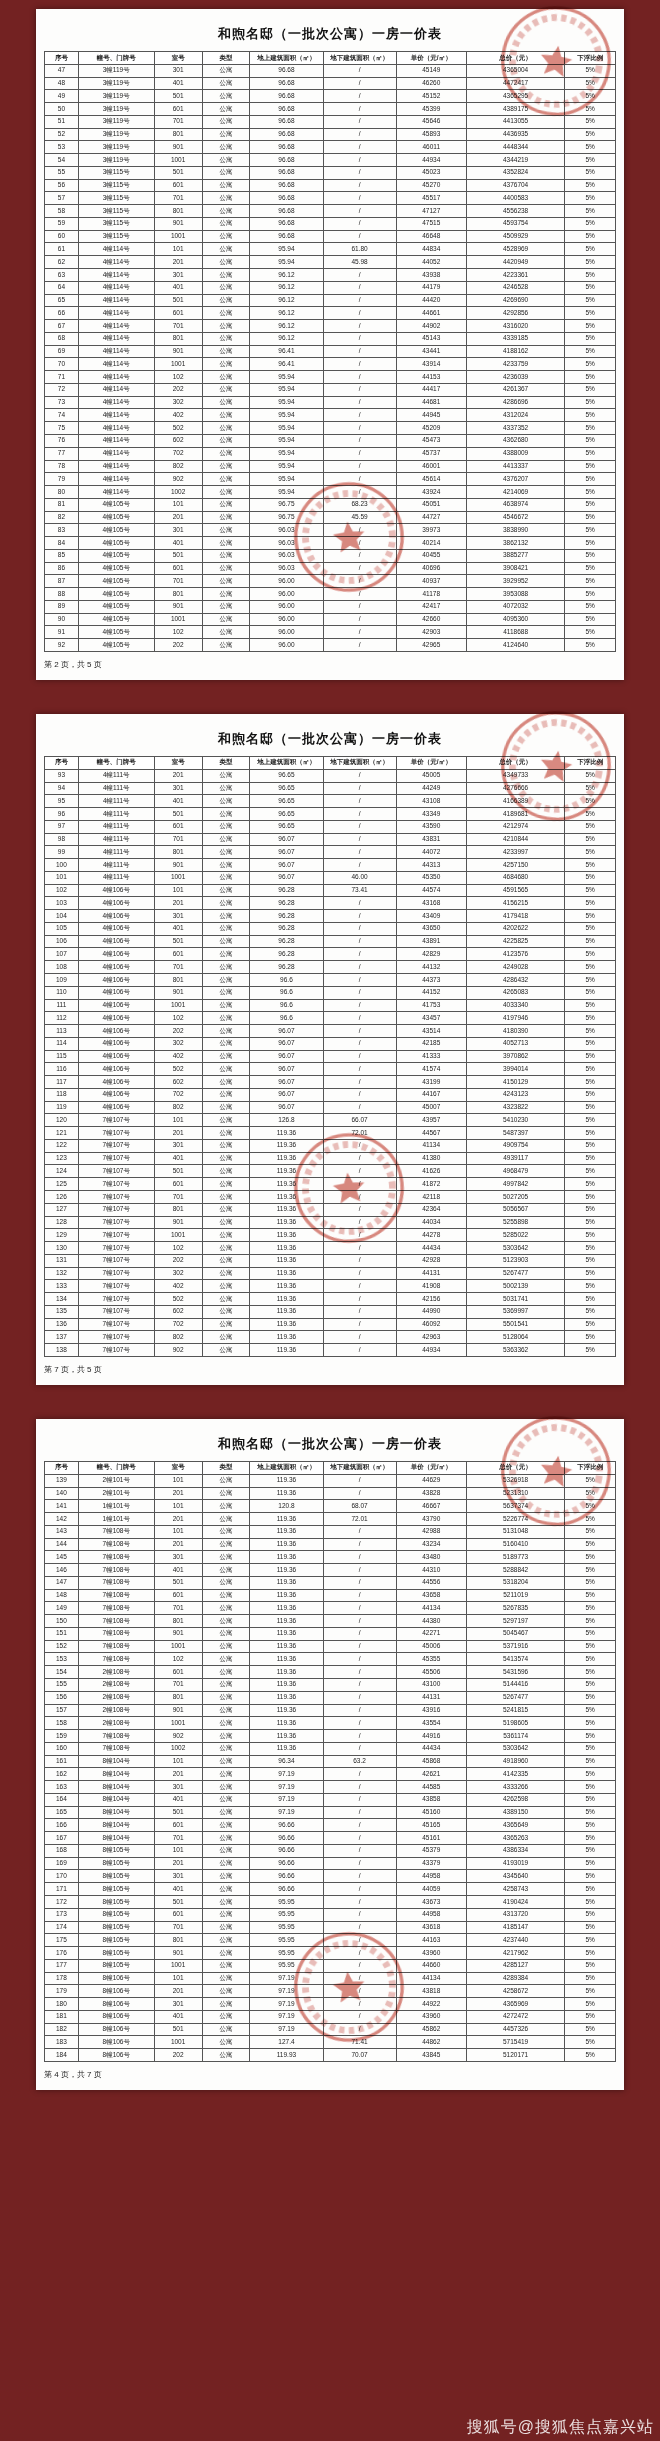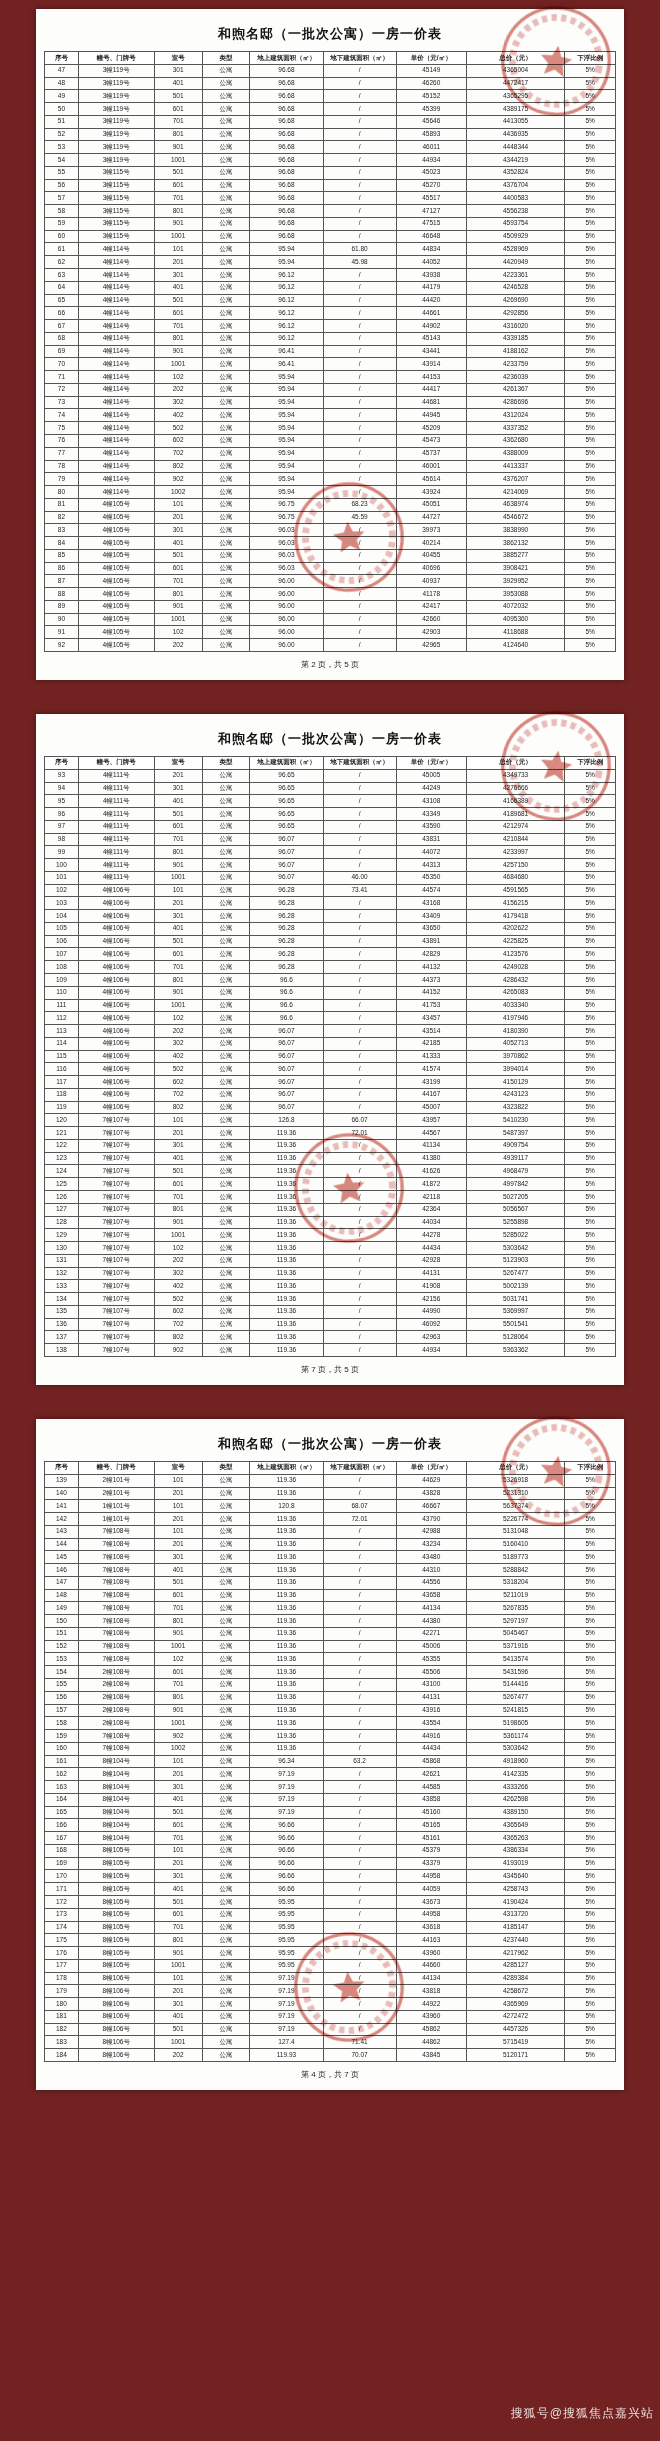--- a/index.html
+++ b/index.html
@@ -44,42 +44,41 @@
   .price-table th:nth-child(1),.price-table td:nth-child(1){width:5.5%;}
   .price-table th:nth-child(2),.price-table td:nth-child(2){width:13%;}
   .price-table th:nth-child(3),.price-table td:nth-child(3){width:8%;}
   .price-table th:nth-child(4),.price-table td:nth-child(4){width:8%;}
   .price-table th:nth-child(5),.price-table td:nth-child(5){width:12.5%;}
   .price-table th:nth-child(6),.price-table td:nth-child(6){width:12.5%;}
   .price-table th:nth-child(7),.price-table td:nth-child(7){width:12%;}
   .price-table th:nth-child(8),.price-table td:nth-child(8){width:17%;}
   .price-table th:nth-child(9),.price-table td:nth-child(9){width:8.5%;}
   .page-footer{
-    text-align:center;
     font-size:8px;
     color:#222;
     margin-top:7px;
   }
   .stamp{
     position:absolute;
     width:116px;height:116px;
     opacity:.6;
     mix-blend-mode:multiply;
     pointer-events:none;
     filter:blur(.3px);
   }
   .stamp.s1{top:-6px;right:10px;transform:rotate(9deg);}
   .stamp.s2{left:255px;transform:rotate(-6deg);}
   .page.p1 .s2{top:70%;}
   .page.p2 .s2{top:62%;}
   .page.p3 .s2{top:76%;}
   .watermark{
     position:absolute;
-    right:6px;bottom:19px;
-    font-size:12px;
+    right:6px;bottom:3px;
+    font-size:16px;
     color:rgba(255,255,255,.85);
     letter-spacing:1px;
   }
 </style>
 </head>
 <body>
 
 <div class="doc-wrap">
 
   <section class="page p1">

